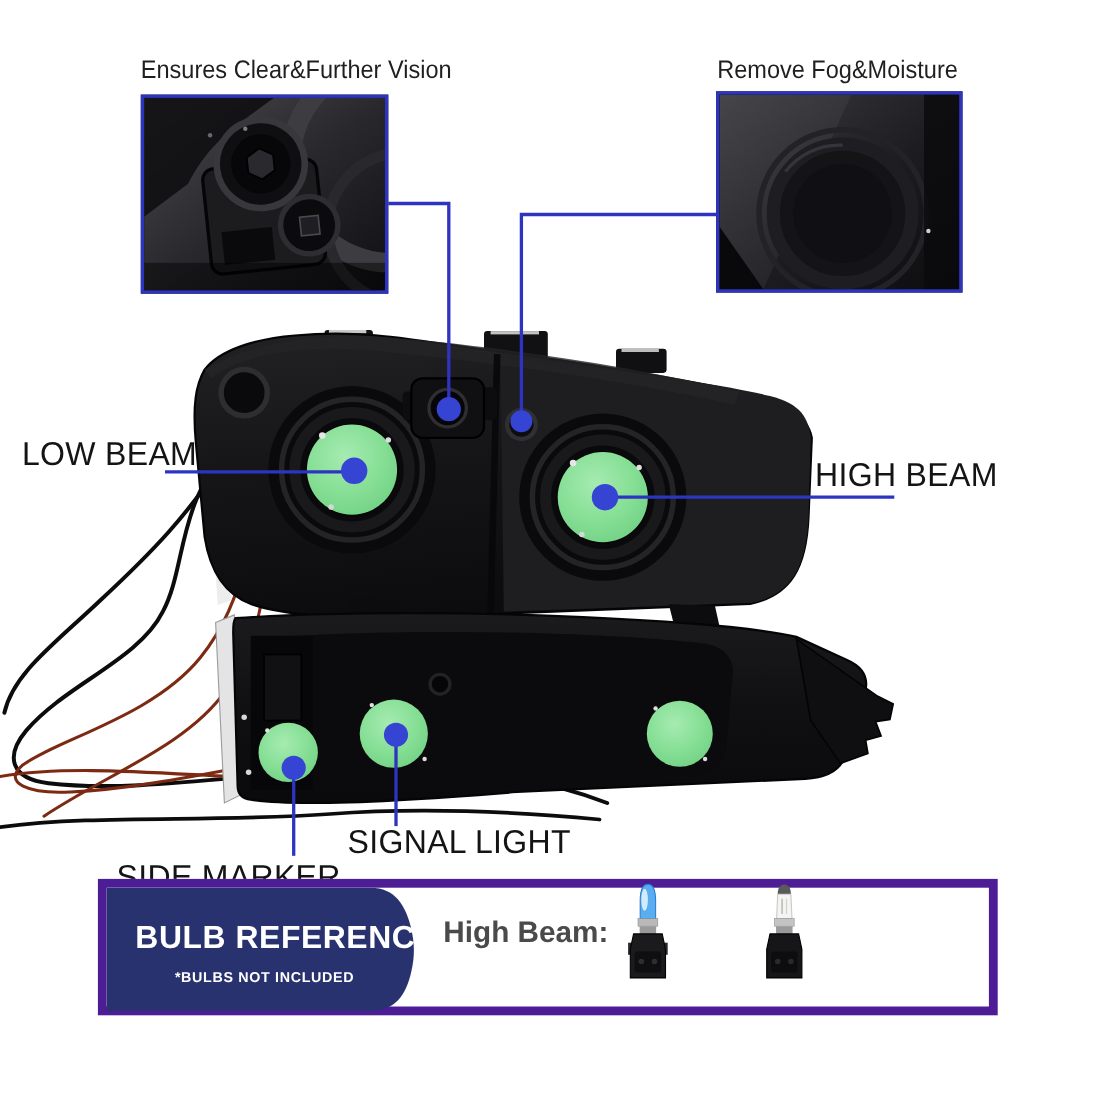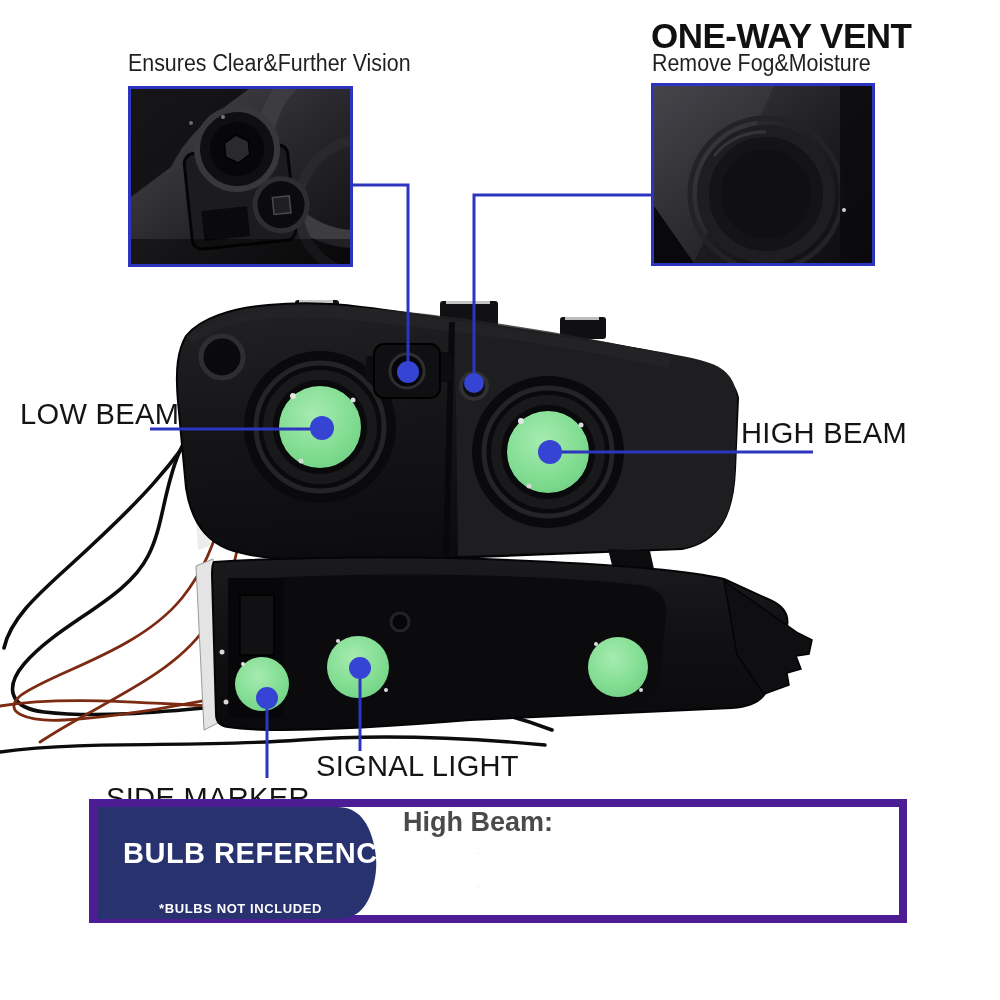--- a/index.html
+++ b/index.html
@@ -25,24 +25,24 @@
   .artwork,.lines{left:0;top:0;}
   .banner{
     left:89px;top:799px;width:818px;height:124px;background:#ffffff;
     border:8px solid #4c1d95;box-sizing:border-box;
   }
   .banner-navy-shape{left:0;top:0;}
   .banner-title{
     left:26px;top:30px;font-size:29px;font-weight:700;color:#ffffff;letter-spacing:0.5px;white-space:nowrap;
   }
   .banner-note{
-    left:62px;top:74px;font-size:13px;font-weight:700;color:#ffffff;letter-spacing:0.6px;white-space:nowrap;margin-top:20px;
+    left:62px;top:74px;font-size:13px;font-weight:700;color:#ffffff;letter-spacing:0.6px;white-space:nowrap;
   }
   .banner-right{
-    left:306px;top:0;height:80px;display:flex;align-items:center;gap:16px;flex-direction:column;
+    left:306px;top:0;height:80px;display:flex;align-items:center;gap:16px;
   }
   .bulb-text{
     font-size:27px;font-weight:700;color:#4a4a4a;line-height:1.12;white-space:nowrap;
   }
   .bulb-spacer{width:52px;height:1px;}
 </style>
 </head>
 <body>
 
 <div class="canvas">
@@ -208,21 +208,20 @@
         <rect x="68" y="118" width="46" height="30" fill="#0a0a0c"></rect>
         <circle cx="148" cy="120" r="26" fill="#0b0b0d" stroke="#2e2e32" stroke-width="5"></circle>
         <rect x="140" y="112" width="17" height="17" fill="#1f1f23" stroke="#4a4a4e" stroke-width="1.5"></rect>
       </g>
       <circle cx="92" cy="28" r="2" fill="#7a7a7e"></circle>
       <circle cx="60" cy="34" r="2" fill="#6a6a6e"></circle>
       <rect y="150" width="219" height="25" fill="#000" opacity="0.45"></rect>
     </svg>
   </div>
 
-  <div class="abs callout-title" style="left:651px;top:16px;">ONE-WAY VENT</div>
   <div class="abs callout-sub" style="left:652px;top:50px;">Remove Fog&amp;Moisture</div>
   <div class="abs inset" style="left:651px;top:83px;width:224px;height:183px;">
     <svg width="218" height="177" viewBox="0 0 218 177">
       <defs>
         <linearGradient id="ibg2" x1="0" y1="0" x2="1" y2="1">
           <stop offset="0" stop-color="#3b3b41"></stop>
             <stop offset="0.55" stop-color="#1d1d21"></stop>
             <stop offset="1" stop-color="#0c0c0e"></stop>
         </linearGradient>
       </defs>

